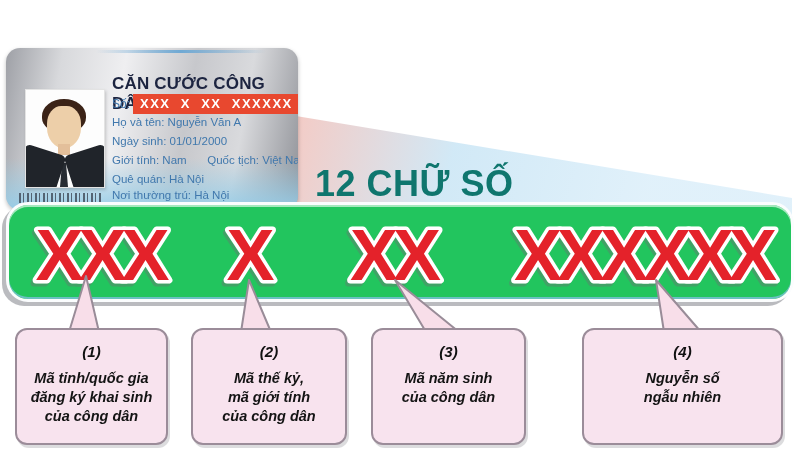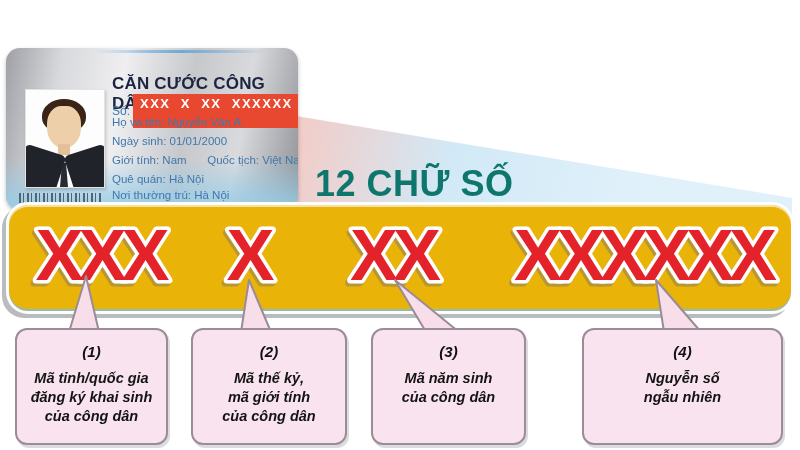--- a/index.html
+++ b/index.html
@@ -30,32 +30,32 @@
   .suit-l{position:absolute;bottom:-10px;left:-8px;width:42px;height:48px;background:#20242a;
         transform:rotate(18deg);border-radius:5px;}
   .suit-r{position:absolute;bottom:-10px;right:-8px;width:42px;height:48px;background:#20242a;
         transform:rotate(-18deg);border-radius:5px;}
   .barcode{position:absolute;left:13px;top:145px;width:82px;height:10px;opacity:.85;
         background:repeating-linear-gradient(90deg,#44505e 0 2px,transparent 2px 4px,#44505e 4px 5px,transparent 5px 8px);}
   .card-title{position:absolute;left:106px;top:26px;font-size:17px;font-weight:bold;color:#1c2440;letter-spacing:.2px;}
   .number-row{position:absolute;left:106px;top:46px;display:flex;align-items:center;}
   .num-label{font-size:12px;color:#4078ad;margin-right:3px;}
   .num-chip{background:#e8482f;color:#ffffff;font-weight:bold;font-size:13px;letter-spacing:1.5px;
-        padding:2px 7px 17px 7px;white-space:pre;}
+        padding:2px 7px 3px 7px;white-space:pre;}
   .f{position:absolute;left:106px;font-size:11.5px;color:#4078ad;white-space:nowrap;}
   .f1{top:68px;} .f2{top:87px;} .f3{top:106px;} .f4{top:125px;} .f5{top:141px;}
   .gender-span{display:inline-block;width:92px;}
 
   
   .caption{position:absolute;left:315px;top:163px;z-index:3;font-size:36px;font-weight:bold;
         color:#0f766e;letter-spacing:.5px;}
 
   
-  .bar{position:absolute;left:6px;top:202px;width:788px;height:112px;z-index:4;box-sizing:border-box;
-        background:#eab308;border:3px solid #fbfdfe;border-radius:22px;
+  .bar{position:absolute;left:6px;top:202px;width:788px;height:100px;z-index:4;box-sizing:border-box;
+        background:#22c55e;border:3px solid #fbfdfe;border-radius:22px;
         box-shadow:-4px 4px 0 rgba(130,132,138,.55), inset 0 -2px 0 rgba(125,190,220,.8), inset 0 2px 0 rgba(255,255,255,.6);padding-left:41px;}
   .bar-svg{position:absolute;left:0;top:0;width:782px;height:94px;}
   .xmask{font-family:"Liberation Sans","DejaVu Sans",sans-serif;font-weight:bold;font-size:72px;
         fill:#e4222a;stroke:#ffffff;stroke-width:7px;stroke-linejoin:round;paint-order:stroke;
         letter-spacing:-5px;filter:drop-shadow(-2px 3px 0 rgba(110,110,115,.4));}
 
   
   .tails-svg{position:absolute;left:0;top:0;width:800px;height:450px;z-index:5;pointer-events:none;}
   .tail{fill:#f8dee9;stroke:#998c98;stroke-width:2px;stroke-linejoin:round;}
 

